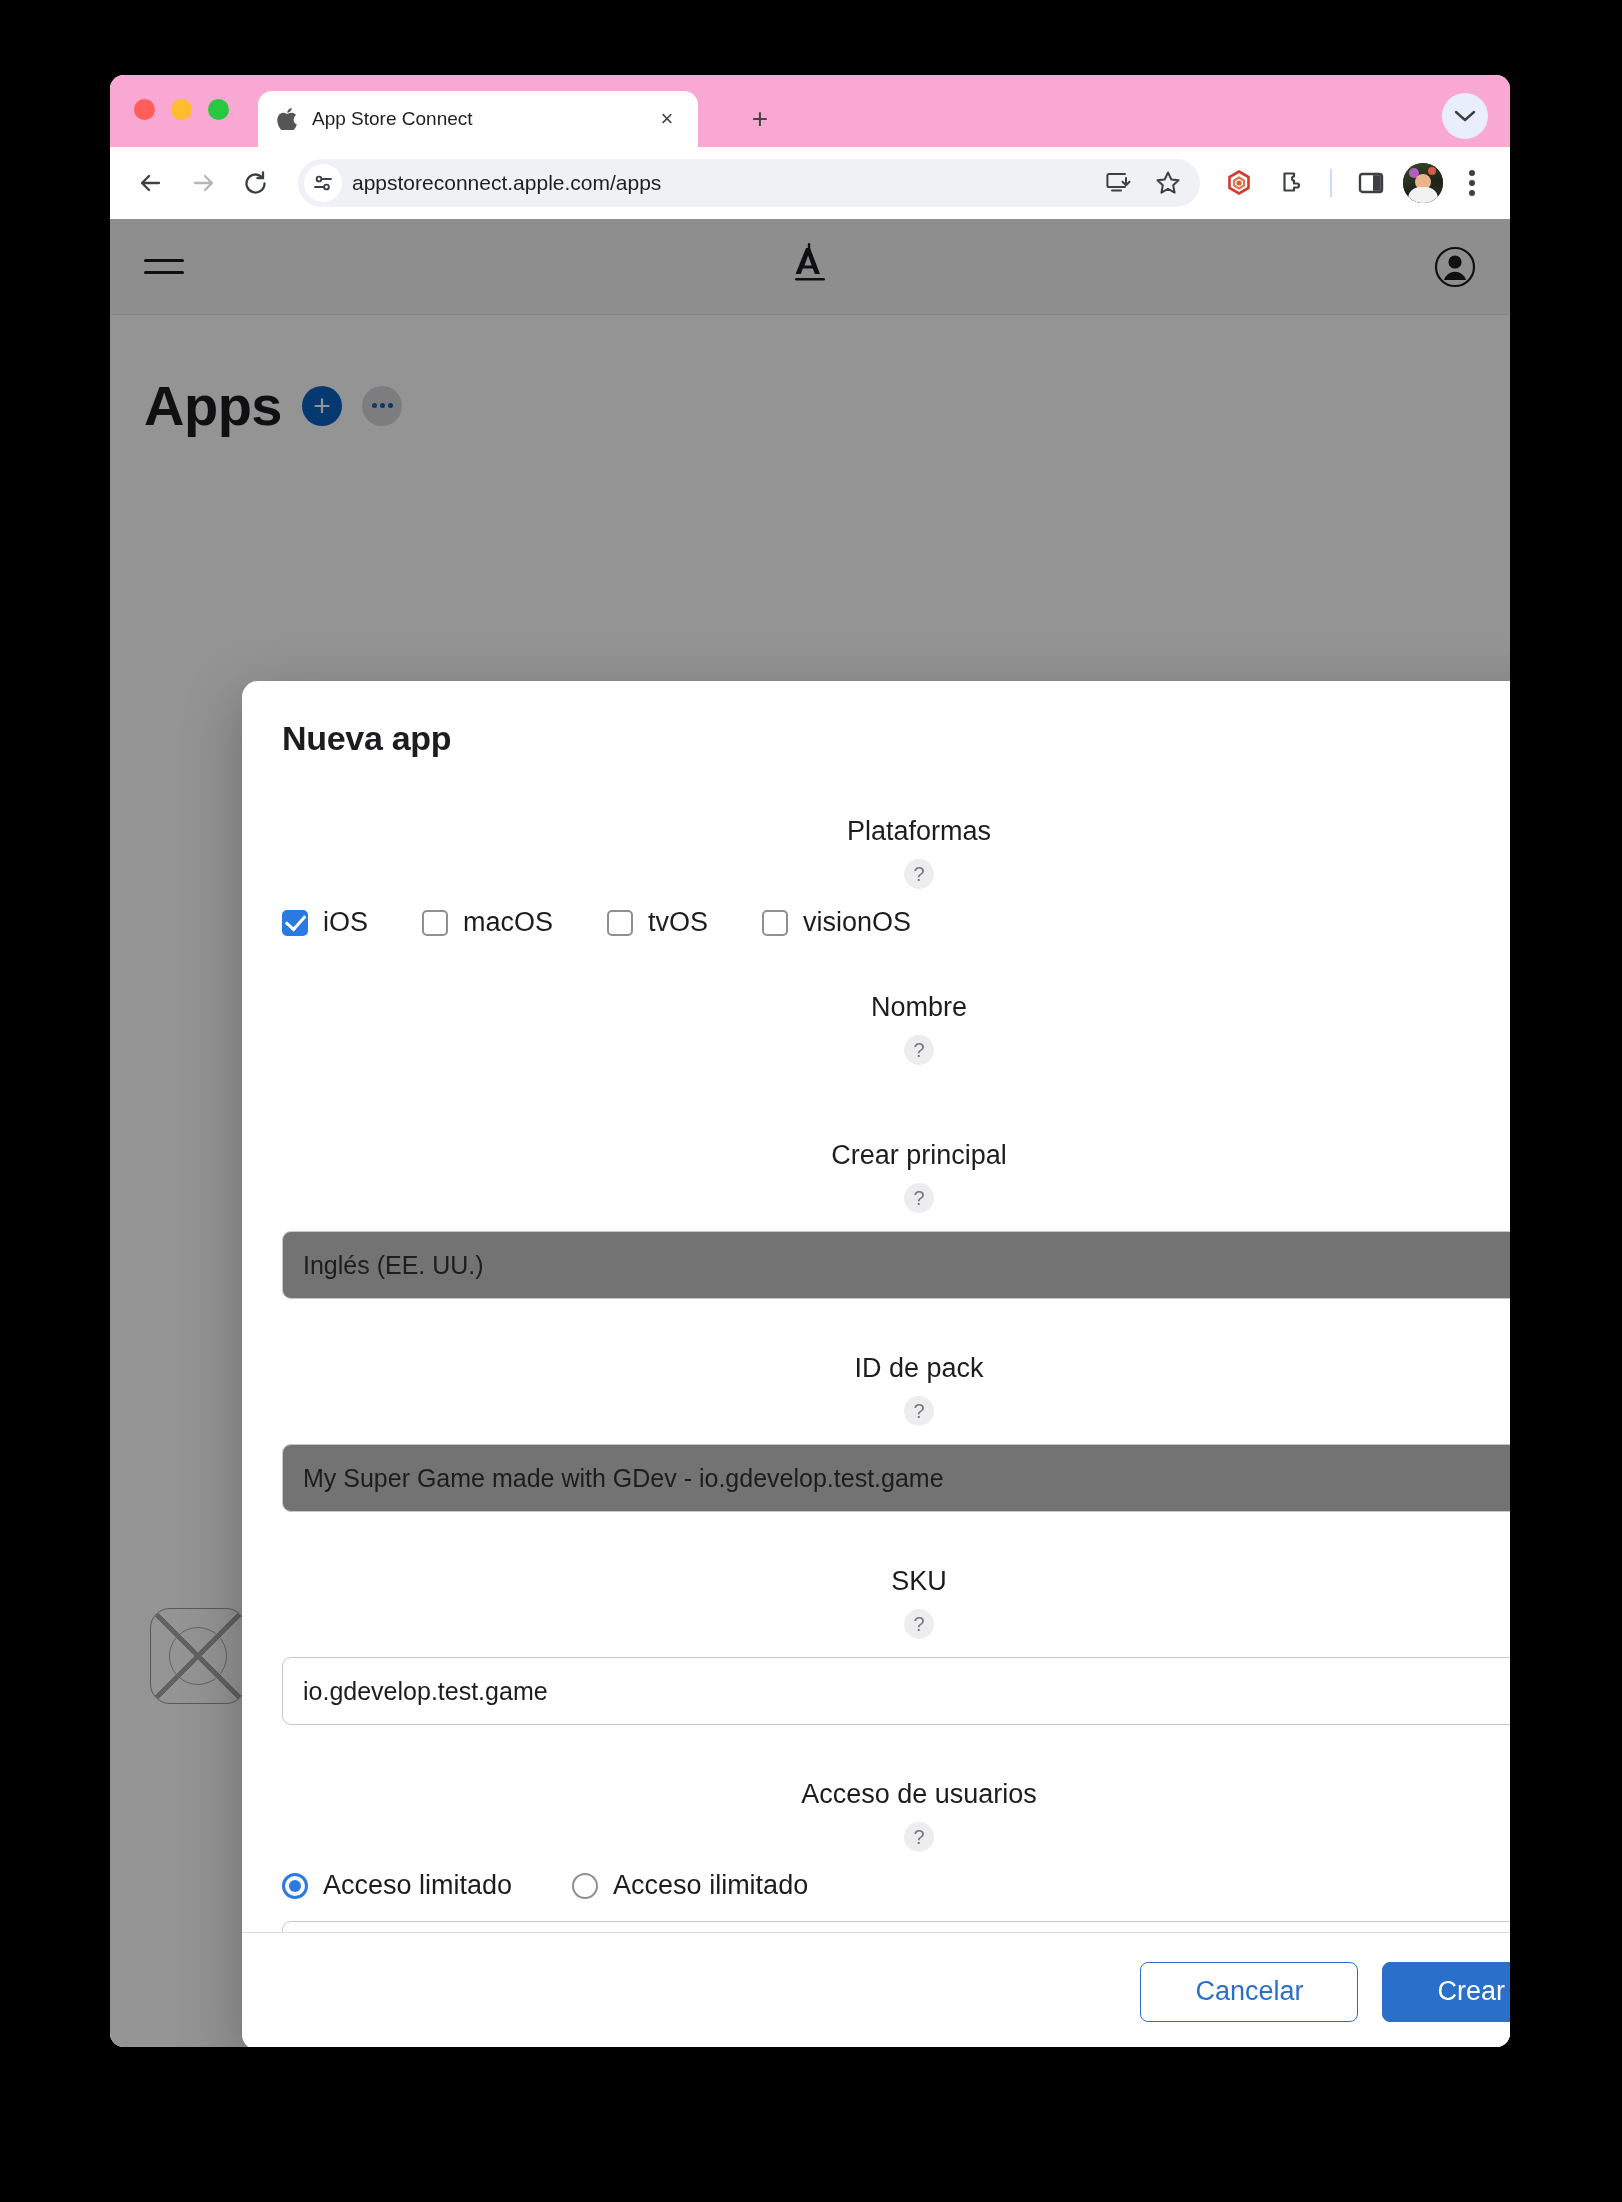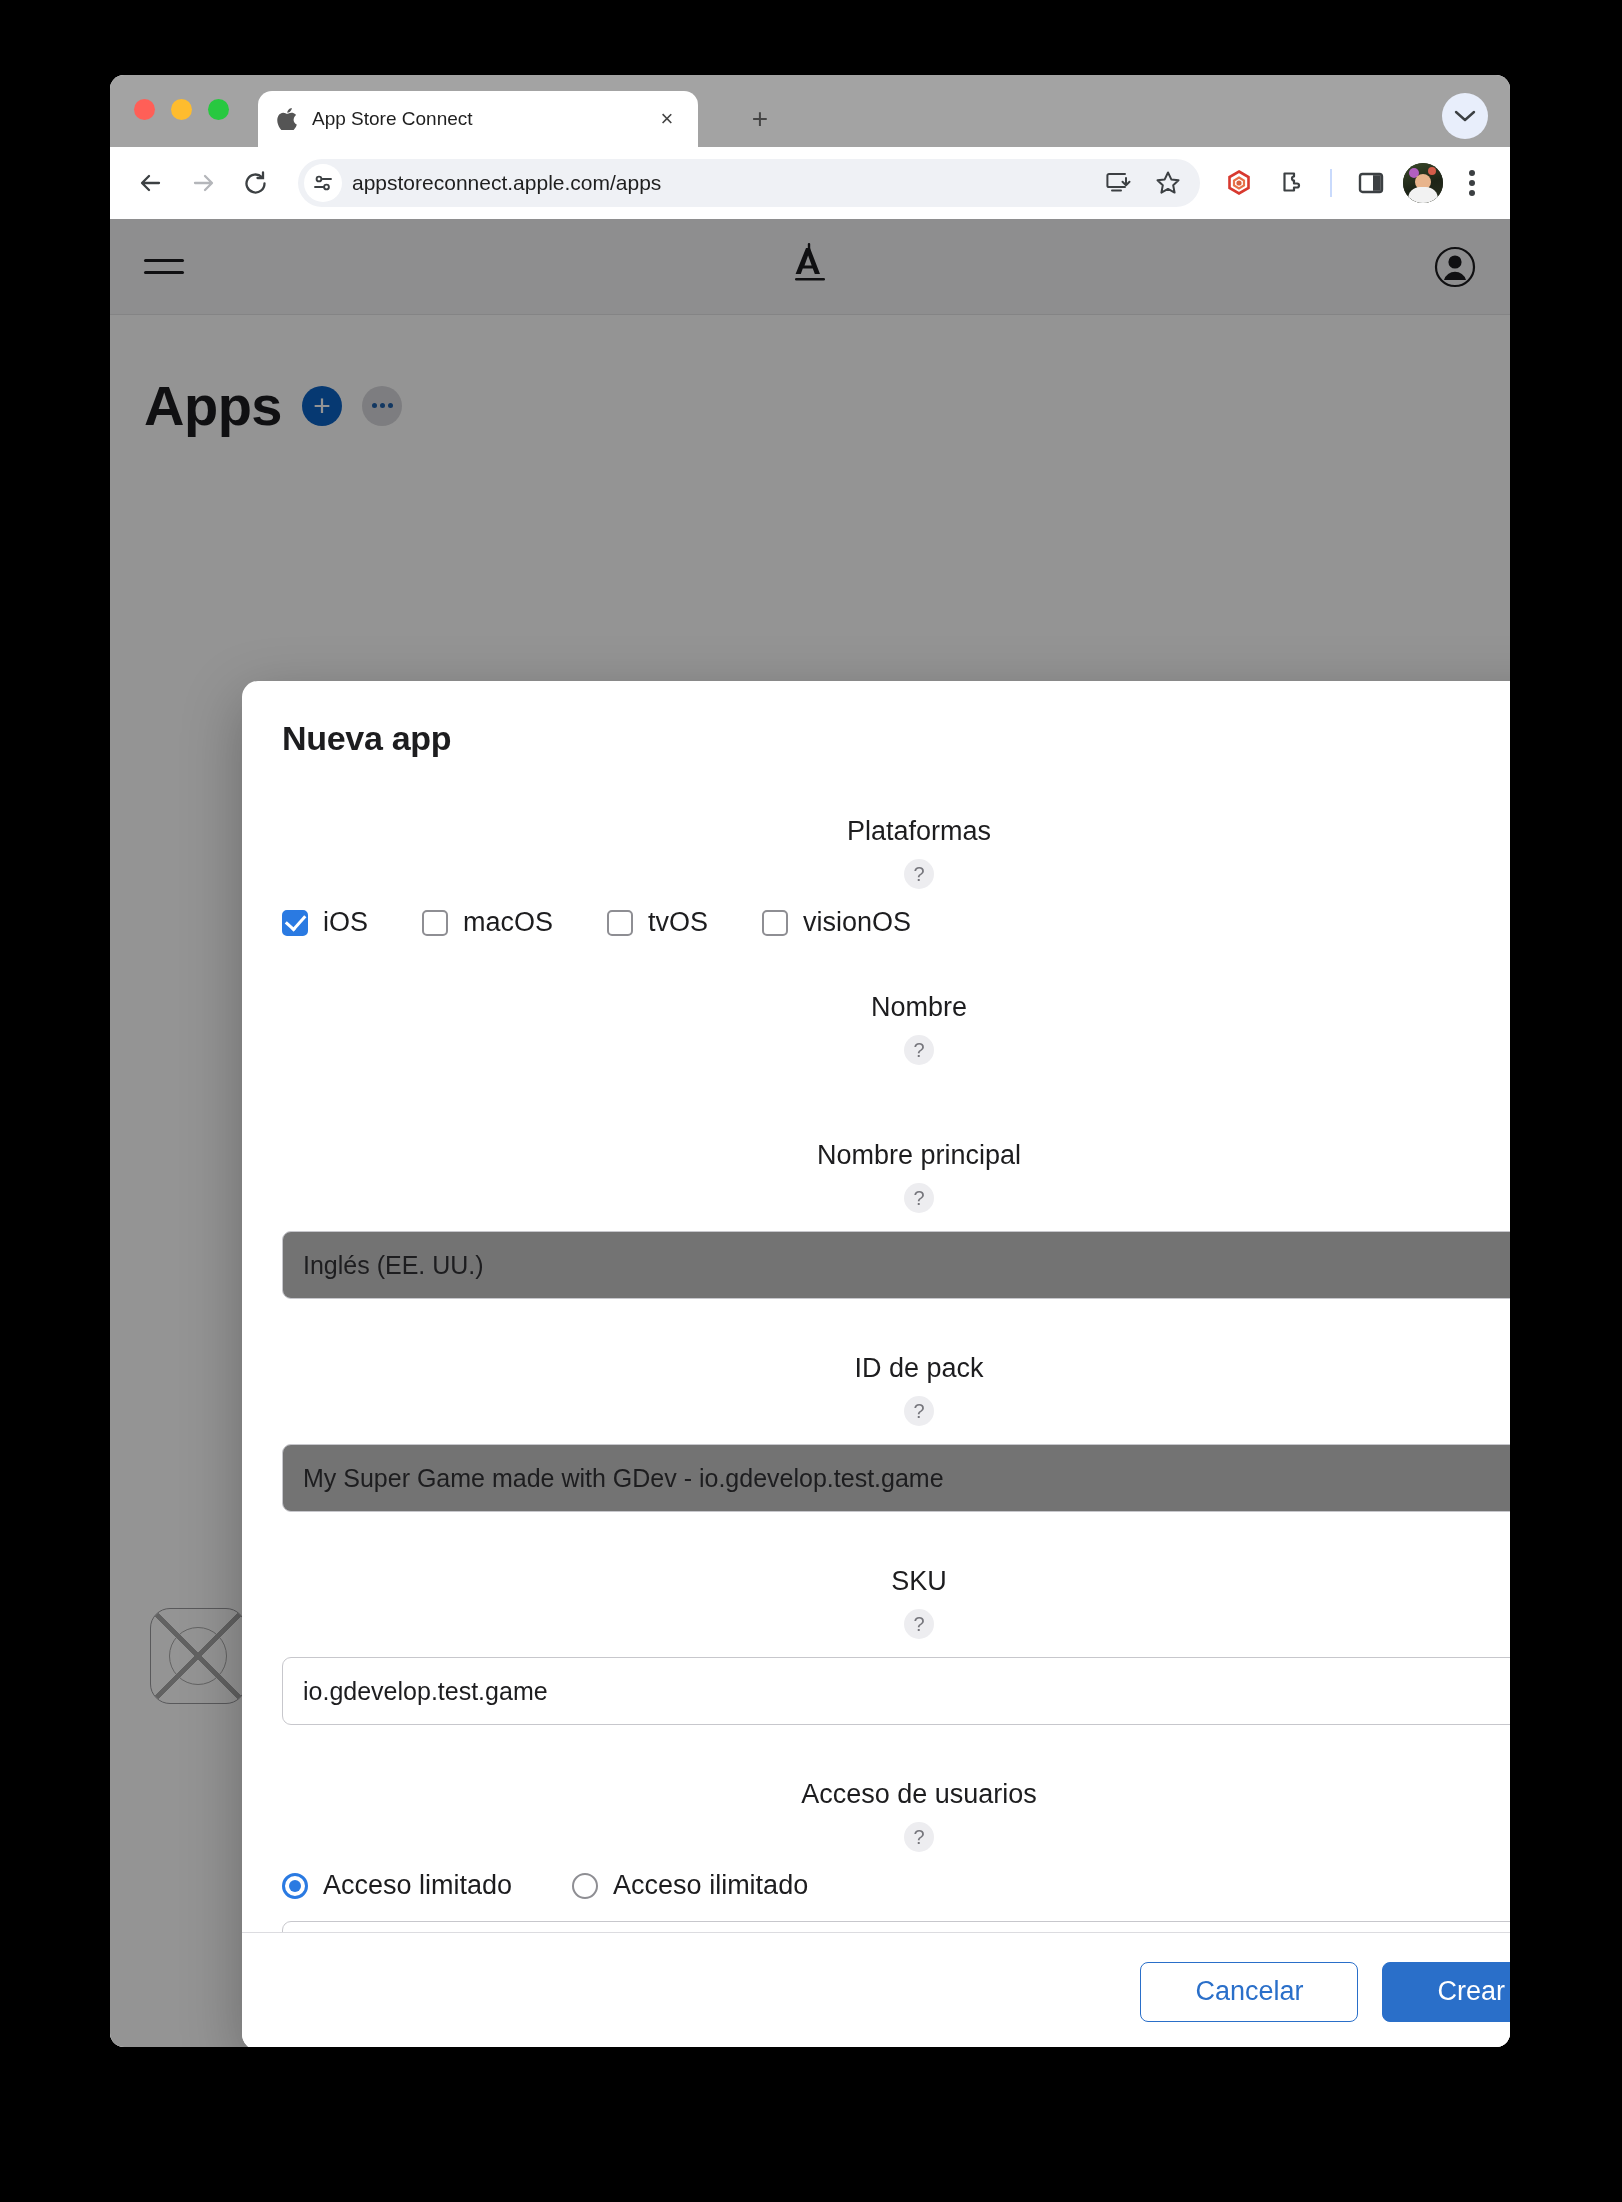--- a/index.html
+++ b/index.html
@@ -18,21 +18,21 @@
     background: #ffffff;
     border-radius: 14px;
     overflow: hidden;
     box-shadow: 0 10px 40px rgba(0,0,0,.5);
   }
 
   
   .tabstrip {
     position: relative;
     height: 72px;
-    background: #a3a3a3;
+    background: #f9a8d4;
     display: flex;
     align-items: flex-end;
     padding-left: 32px;
   }
   .traffic {
     position: absolute;
     left: 24px; top: 24px;
     display: flex; gap: 16px;
   }
   .dot { width: 21px; height: 21px; border-radius: 50%; }
@@ -558,21 +558,21 @@
         <div class="field" style="margin-bottom:30px">
           <div class="field-label-row">
             <span class="field-label">Nombre</span>
             <span class="help-badge">?</span>
           </div>
           <div class="counter">17</div>
         </div>
 
         <div class="field">
           <div class="field-label-row">
-            <span class="field-label">Nombre principal</span>
+            <span class="field-label">Crear principal</span>
             <span class="help-badge">?</span>
           </div>
           <div class="select-input">
             <span>Inglés (EE. UU.)</span>
 
           </div>
         </div>
 
         <div class="field">
           <div class="field-label-row">

